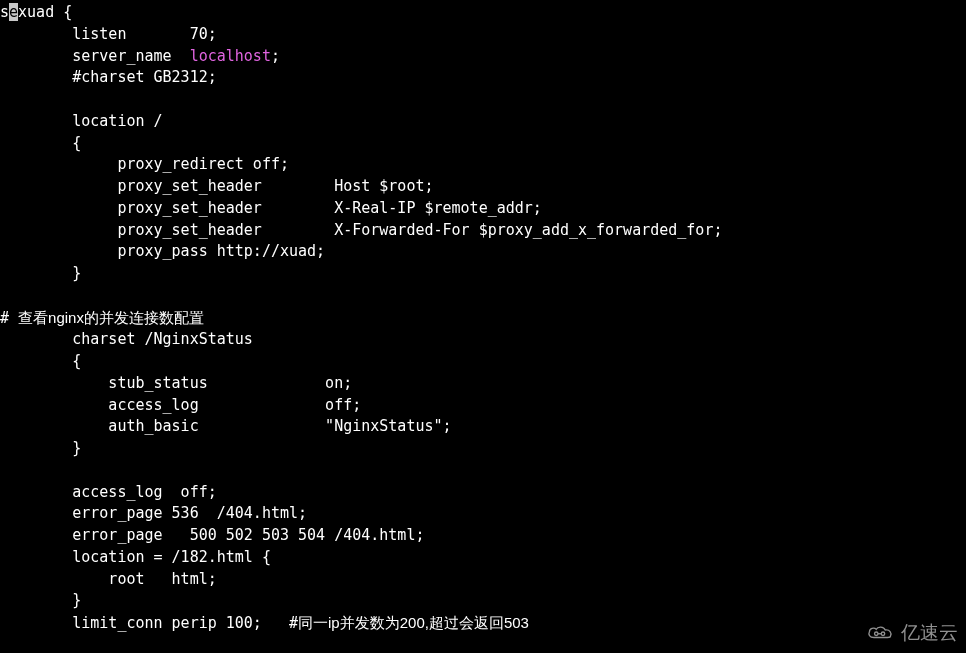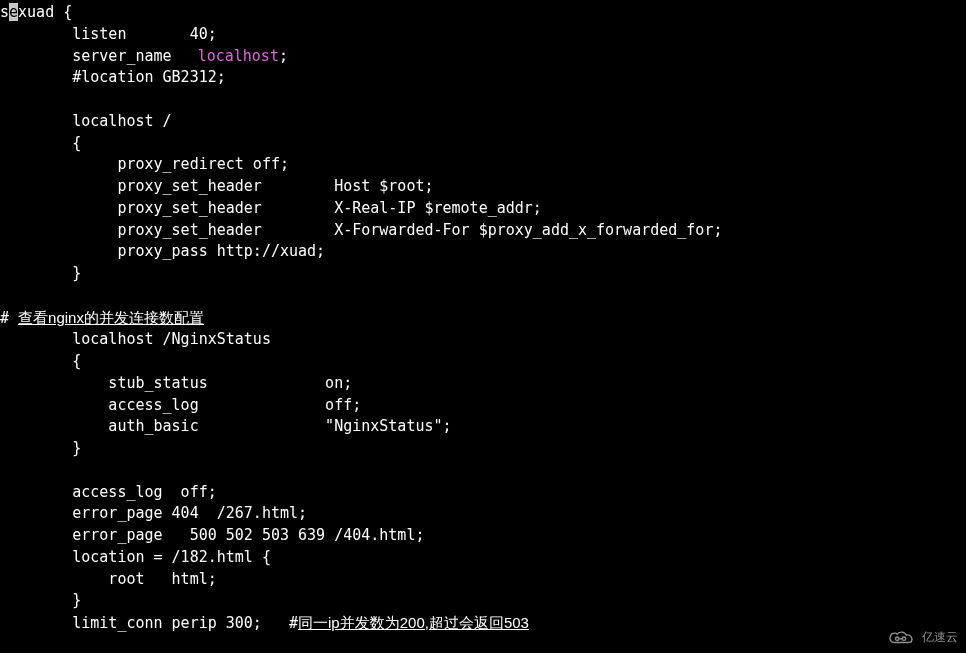--- a/index.html
+++ b/index.html
@@ -21,75 +21,73 @@
     padding: 2px 0 0 0;
     white-space: pre;
     font-family: inherit;
   }
   .cursor {
     background: #c8c8c8;
     color: #000000;
   }
   .keyword-localhost {
     color: #e064e0;
-    margin-left: 8px;
   }
   .comment-chinese {
     font-family: "Microsoft YaHei", "SimSun", sans-serif;
-    text-decoration: underline;
   }
   .watermark {
     position: absolute;
     bottom: 6px;
     right: 8px;
     display: flex;
     align-items: center;
     gap: 6px;
     color: #a0a0a0;
     font-family: "Microsoft YaHei", sans-serif;
-    font-size: 12px;
+    font-size: 19px;
     opacity: 0.9;
   }
   .watermark svg {
     width: 30px;
     height: 18px;
   }
 </style>
 </head>
 <body>
 
 <pre><span><span>s</span><span class="cursor">e</span><span>xuad {</span></span>
-<span>        listen       40;</span>
+<span>        listen       70;</span>
 <span><span>        server_name  </span><span class="keyword-localhost">localhost</span><span>;</span></span>
-<span>        #location GB2312;</span>
+<span>        #charset GB2312;</span>
 <span></span>
-<span>        localhost /</span>
+<span>        location /</span>
 <span>        {</span>
 <span>             proxy_redirect off;</span>
 <span>             proxy_set_header        Host $root;</span>
 <span>             proxy_set_header        X-Real-IP $remote_addr;</span>
 <span>             proxy_set_header        X-Forwarded-For $proxy_add_x_forwarded_for;</span>
 <span>             proxy_pass http://xuad;</span>
 <span>        }</span>
 <span></span>
 <span><span># </span><span class="comment-chinese">查看nginx的并发连接数配置</span></span>
-<span>        localhost /NginxStatus</span>
+<span>        charset /NginxStatus</span>
 <span>        {</span>
 <span>            stub_status             on;</span>
 <span>            access_log              off;</span>
 <span>            auth_basic              "NginxStatus";</span>
 <span>        }</span>
 <span></span>
 <span>        access_log  off;</span>
-<span>        error_page 404  /267.html;</span>
-<span>        error_page   500 502 503 639 /404.html;</span>
+<span>        error_page 536  /404.html;</span>
+<span>        error_page   500 502 503 504 /404.html;</span>
 <span>        location = /182.html {</span>
 <span>            root   html;</span>
 <span>        }</span>
-<span><span>        limit_conn perip 300;   #</span><span class="comment-chinese">同一ip并发数为200,超过会返回503</span></span>
+<span><span>        limit_conn perip 100;   #</span><span class="comment-chinese">同一ip并发数为200,超过会返回503</span></span>
 <span></span>
 
 </pre>
 
 <div class="watermark">
   <svg viewBox="0 0 40 24" fill="none" stroke="#a0a0a0" stroke-width="1.8">
     <path d="M12 18 C6 18 4 14 6 10 C6 6 12 4 15 7 C17 3 25 3 27 8 C33 7 36 12 34 16 C34 18 32 18 30 18 Z"></path>
     <circle cx="15" cy="13" r="2.3"></circle>
     <circle cx="24" cy="13" r="2.3"></circle>
     <line x1="17.3" y1="13" x2="21.7" y2="13"></line>

